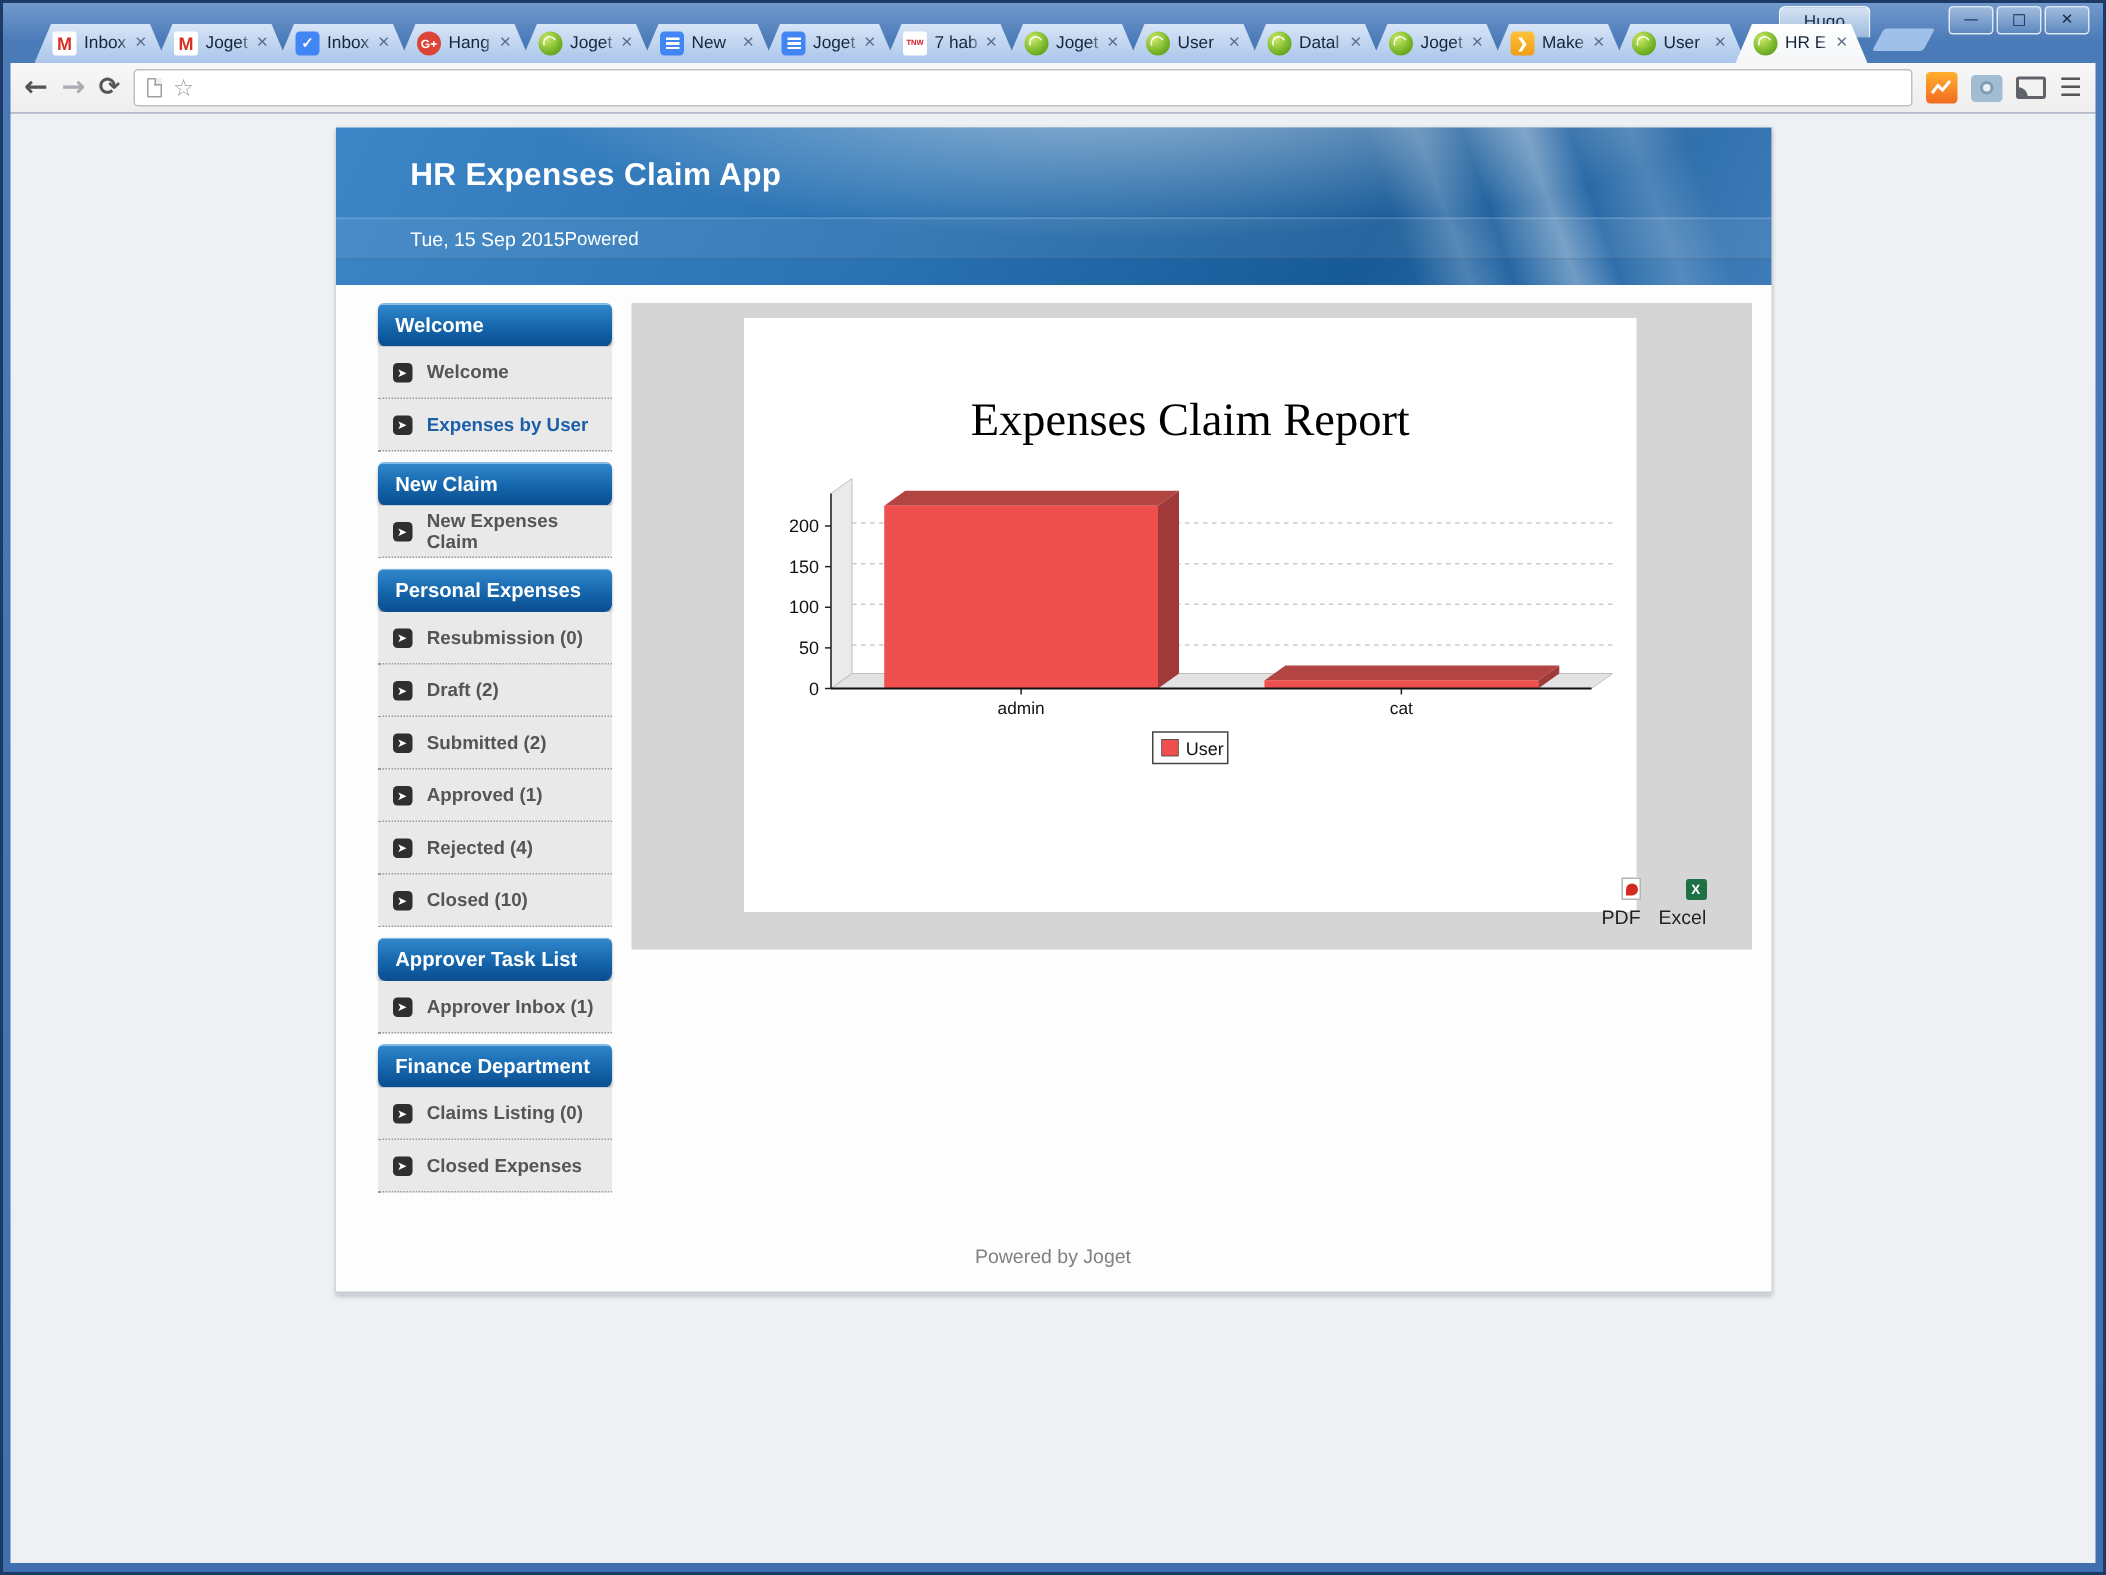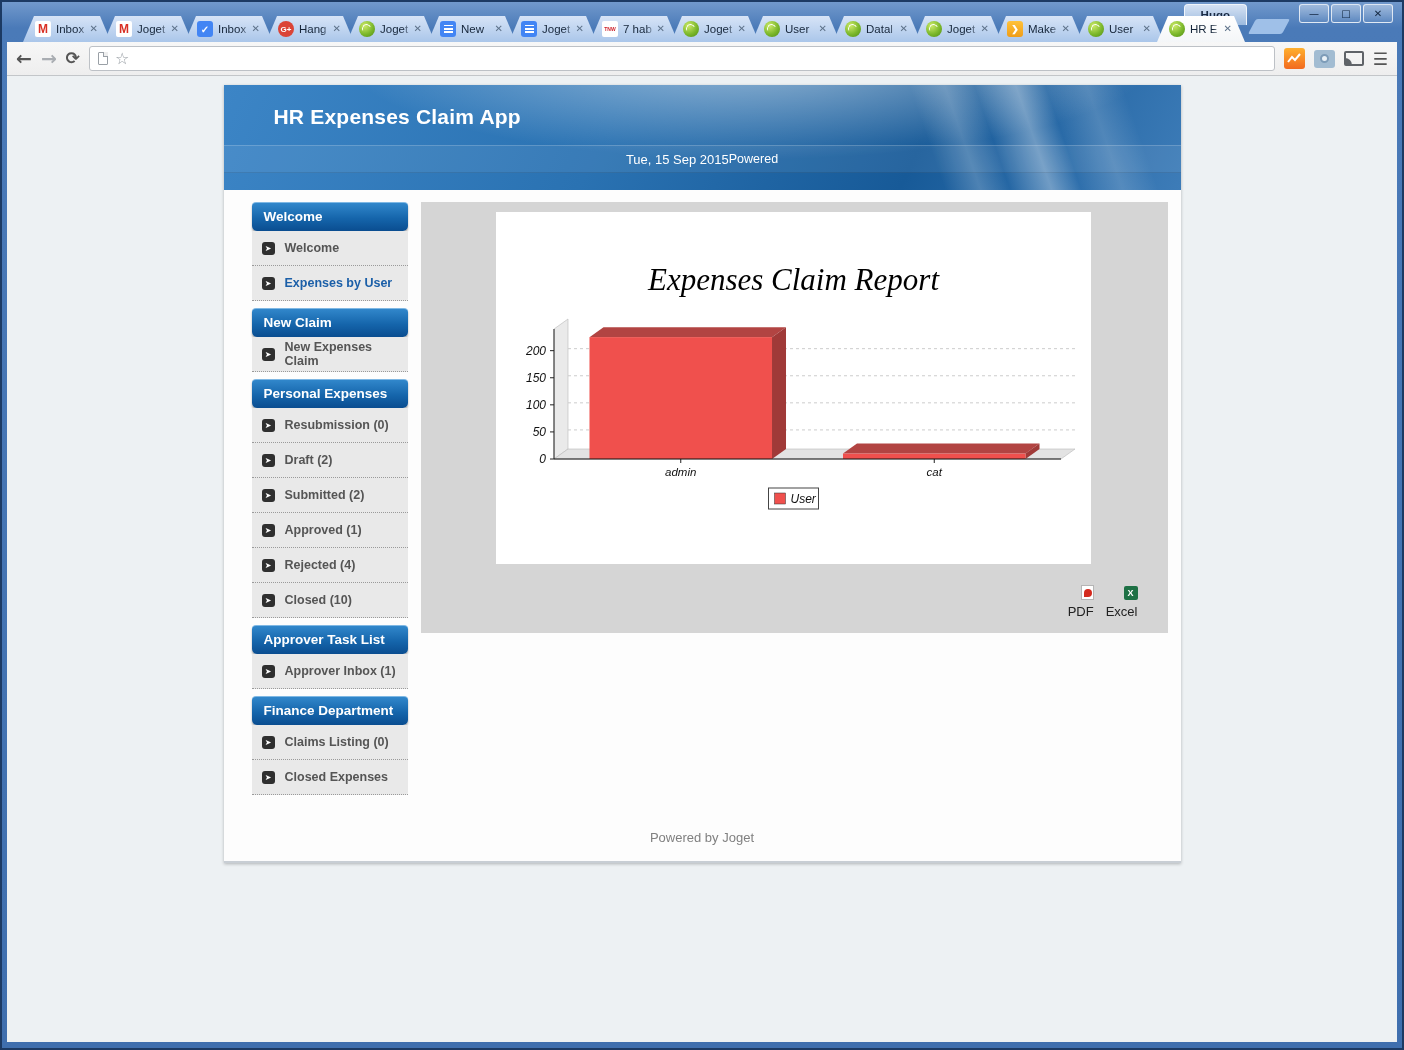--- a/index.html
+++ b/index.html
@@ -25,21 +25,21 @@
   .fav-doc   { background:#4285f4; border-radius:3px; }
   .fav-doc i { display:block; width:9px; height:8px; background:repeating-linear-gradient(#fff 0 1.5px, transparent 1.5px 3.2px); }
   .fav-tnw   { background:#fff; color:#ce2029; font-size:5px; letter-spacing:0; }
   .fav-make  { background:linear-gradient(#ffc23a,#f09d17); color:#fff; border-radius:3px; font-size:9px; }
   .fav-joget { background:radial-gradient(circle at 35% 30%, #cdea6a, #7cb82b 55%, #4e8c12); border-radius:50%; position:relative; }
   .fav-joget i { position:absolute; left:3px; top:3px; width:9px; height:9px; border:1.6px solid transparent; border-top-color:#fff; border-left-color:#fff; border-radius:50%; transform:rotate(20deg); }
   .newtab-btn { width:34px; height:15px; margin:0 0 8px 14px; background:#9fc0e8; transform:skewX(-28deg); border-radius:2px; }
 
   .profile-btn { position:absolute; top:2px; right:150px; height:21px; padding:0 16px; display:flex; align-items:center;
                  background:linear-gradient(#d5e2f4,#9cbade); border:1px solid #f0f5fb; border-bottom:none;
-                 border-radius:4px 4px 0 0; font-size:11.5px; font-weight:bold; color:#1a2b45; }
+                 border-radius:4px 4px 0 0; font-size:11.5px; font-weight:normal; color:#1a2b45; }
   .win-controls { position:absolute; top:2px; right:4px; display:flex; gap:2px; }
   .win-btn { width:30px; height:19px; display:flex; align-items:center; justify-content:center;
              border:1px solid rgba(255,255,255,.75); border-radius:3px; color:#12263f; font-size:10px;
              background:linear-gradient(rgba(255,255,255,.35),rgba(255,255,255,.06)); font-family:"DejaVu Sans",sans-serif; }
 
   
   .toolbar { height:34px; background:linear-gradient(#f7f7f7,#eeeeee); border-bottom:1px solid #c3c6c9;
              display:flex; align-items:center; padding:0 9px; gap:9px; }
   .nav-ic { font-family:"DejaVu Sans",sans-serif; font-size:19px; line-height:1; color:#555; font-weight:bold; }
   .nav-ic.disabled { color:#a9adb2; }
@@ -67,21 +67,21 @@
   .app-header { position:relative; height:105px; overflow:hidden;
     background:radial-gradient(ellipse at 55% -30%, rgba(255,255,255,.55), transparent 55%),
                linear-gradient(115deg,#3c85c6 0%, #2a72b2 40%, #175a98 72%, #3d7cb8 100%); }
   .app-header::before { content:''; position:absolute; right:-60px; top:-80px; width:460px; height:340px;
     background:linear-gradient(65deg, transparent 38%, rgba(255,255,255,.20) 44%, transparent 49%,
                rgba(255,255,255,.33) 56%, transparent 61%, rgba(255,255,255,.16) 68%, transparent 74%);
     transform:rotate(6deg); }
   .app-title { position:absolute; left:50px; top:20px; color:#fff; font-size:21px; font-weight:bold; letter-spacing:.2px; }
   .date-bar { position:absolute; left:0; right:0; bottom:17px; height:28px;
     background:rgba(255,255,255,.07); border-top:1px solid rgba(255,255,255,.18); border-bottom:1px solid rgba(0,0,0,.10);
-    display:flex; align-items:center; justify-content:center; padding:0 50px; }
+    display:flex; align-items:center; justify-content:flex-start; padding:0 50px; }
   .date-text { color:#fff; font-size:13px; }
   .logout-link { color:#fff; font-size:12.5px; text-decoration:none; }
 
   
   .app-body { display:flex; align-items:flex-start; padding:12px 13px 0 16px; min-height:630px; }
   .sidebar { width:168px; flex:0 0 168px; }
   .menu-section { margin-bottom:7px;padding-left:12px; }
   .menu-cat { background:linear-gradient(#3187cb,#1565ab 55%,#0a4d90); border-top:1px solid #7fb8e4;
     border-radius:4px 4px 5px 5px; box-shadow:0 2px 2px rgba(0,0,0,.35); color:#fff; font-size:13.5px;
     font-weight:bold; padding:6px 12px 7px; }
@@ -89,21 +89,21 @@
   .menu-item { display:flex; align-items:center; gap:10px; padding:0 10px; height:35px;
     border-bottom:1px dotted #9a9a9a; cursor:pointer; }
   .menu-item:last-child { border-bottom:1px dotted #9a9a9a; }
   .mi-ic { width:13px; height:13px; flex:0 0 13px; background:#2f2f2f; border-radius:3px; display:flex;
     align-items:center; justify-content:center; color:#fff; font-size:8px; font-family:"DejaVu Sans",sans-serif; }
   .mi-label { font-size:12.5px; font-weight:bold; color:#555; }
   .menu-item.active .mi-label { color:#1b5fa8; }
 
   
   .main-panel { flex:1; margin-left:13px; background:#d5d5d5; min-height:431px; position:relative; padding:10px 0 0 75px; }
-  .chart-box { width:595px; height:352px; background:#fff;font-style:italic; }
+  .chart-box { width:595px; height:396px; background:#fff; }
   .export-row { position:absolute; right:30px; top:383px; display:flex; align-items:center; gap:12px; }
   .export-link { display:flex; align-items:flex-end; gap:4px; font-size:13px; color:#222; text-decoration:none;flex-direction:column; }
   .pdf-ic { width:13px; height:15px; background:#fff; border:1px solid #b5b5b5; position:relative; }
   .pdf-ic i { position:absolute; left:2px; top:3px; width:8px; height:8px; background:#d42a1e; border-radius:50% 50% 50% 0; }
   .xls-ic { width:14px; height:14px; background:#1e7145; border-radius:2px; color:#fff; font-size:9px; font-weight:bold;
             display:flex; align-items:center; justify-content:center; }
 
   
   .app-footer { text-align:center; padding:10px 0 16px; font-size:13px; color:#808080; }
 </style>

